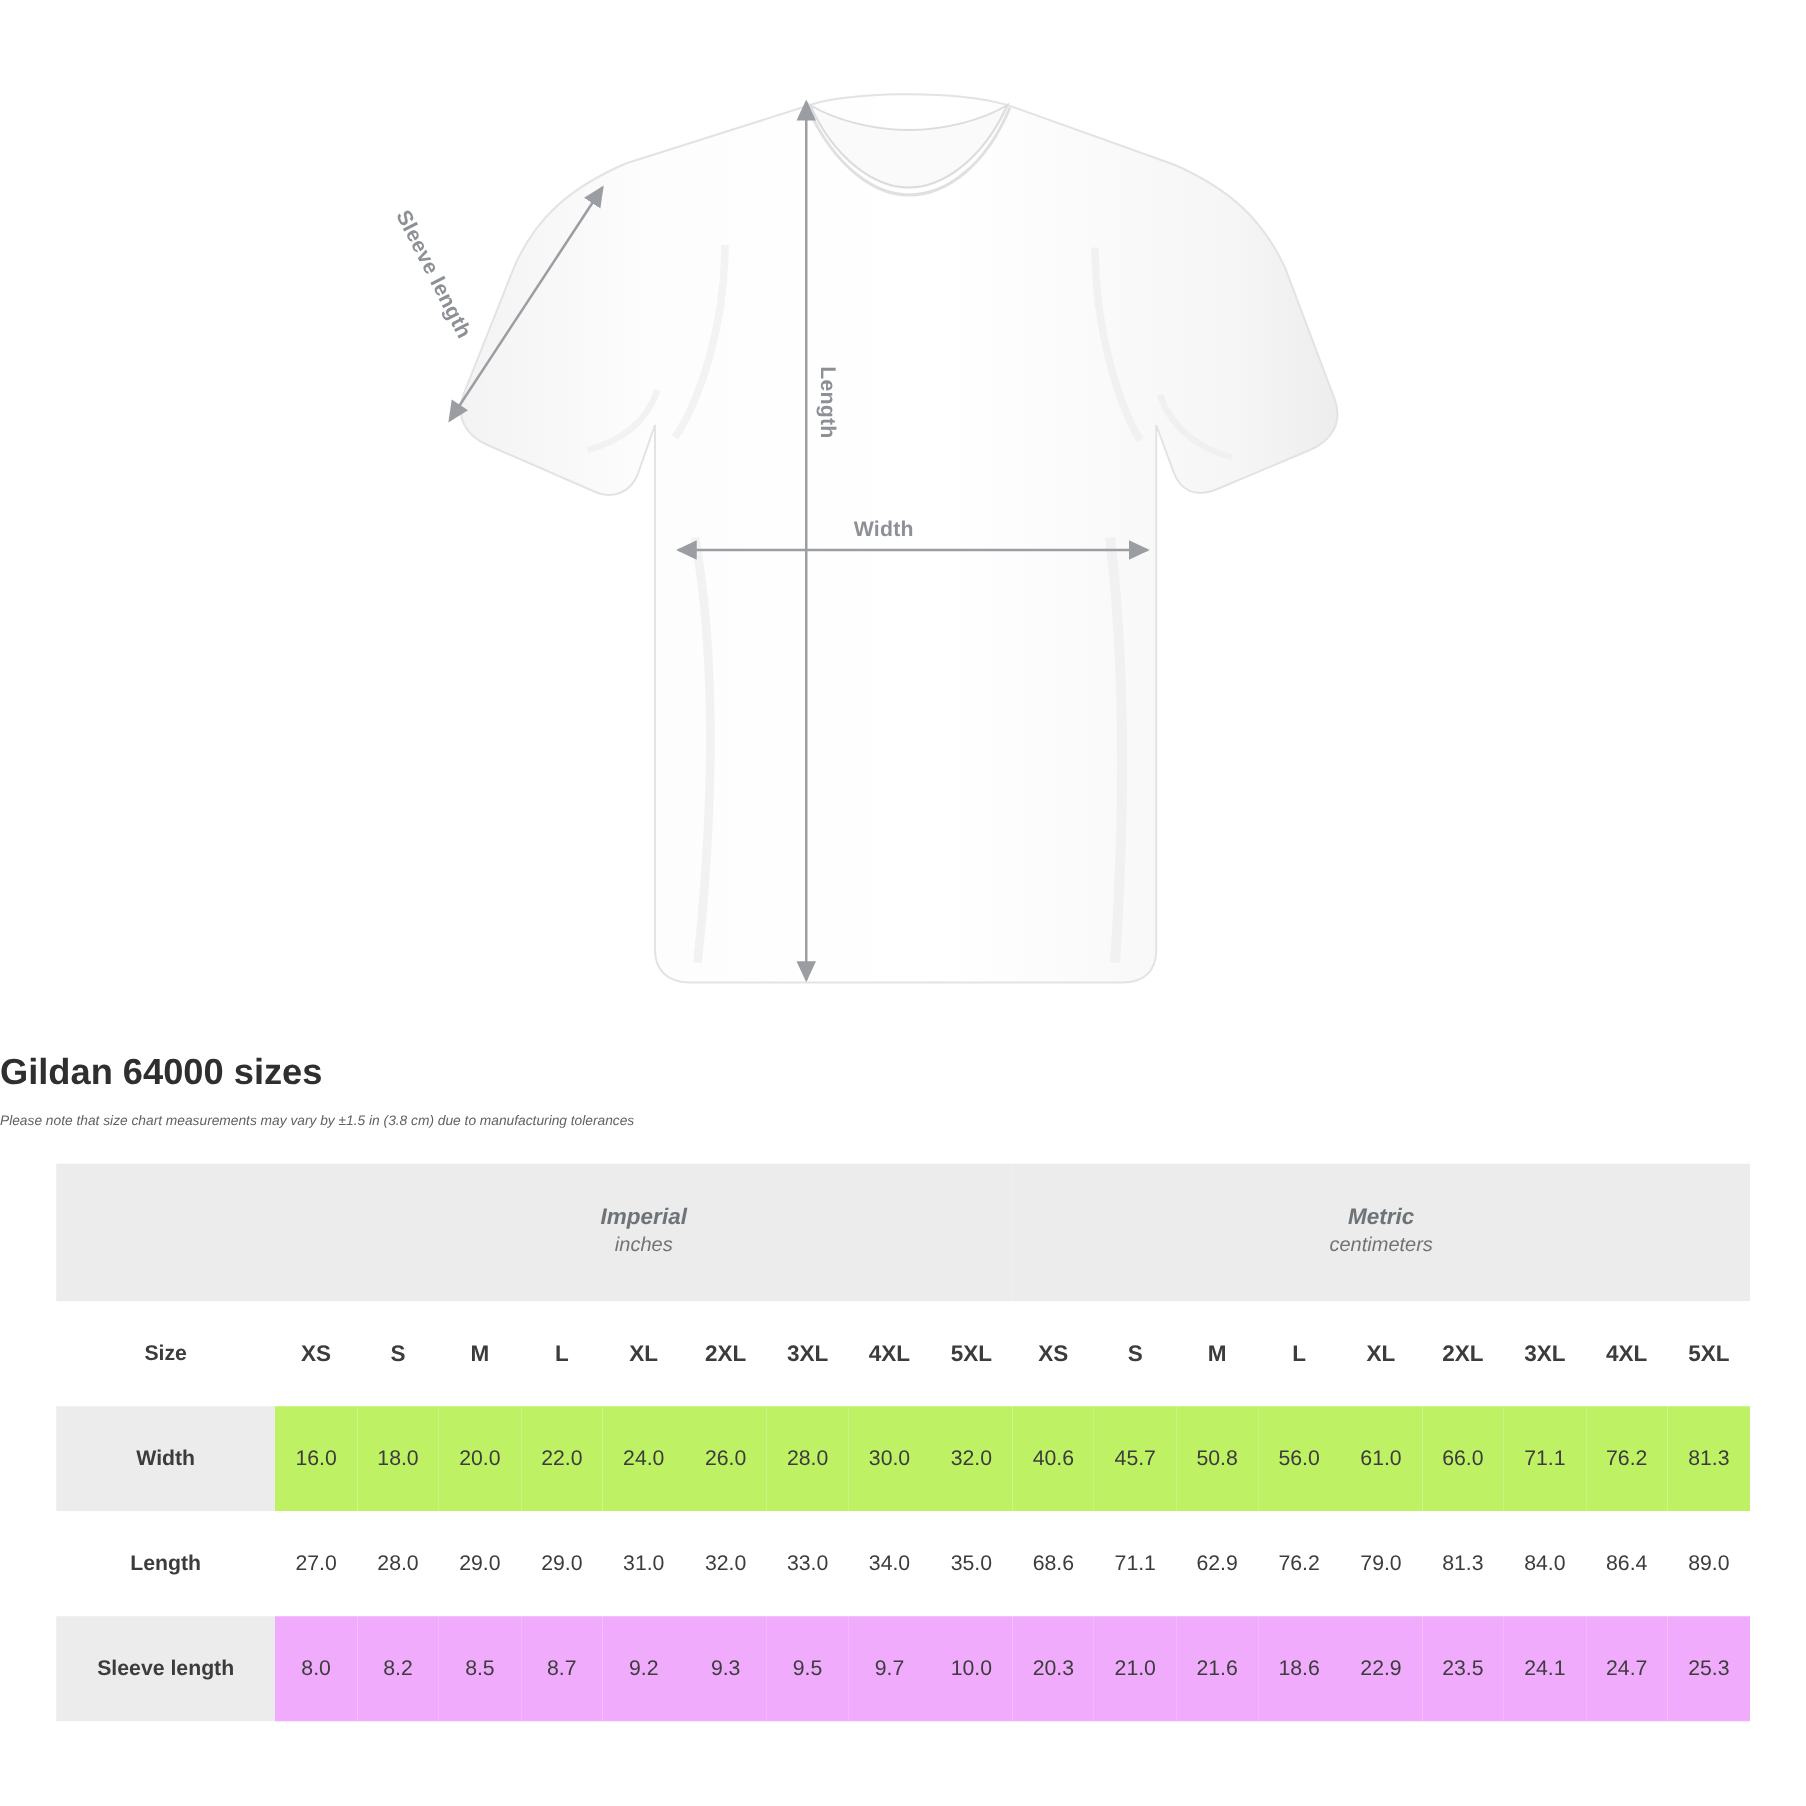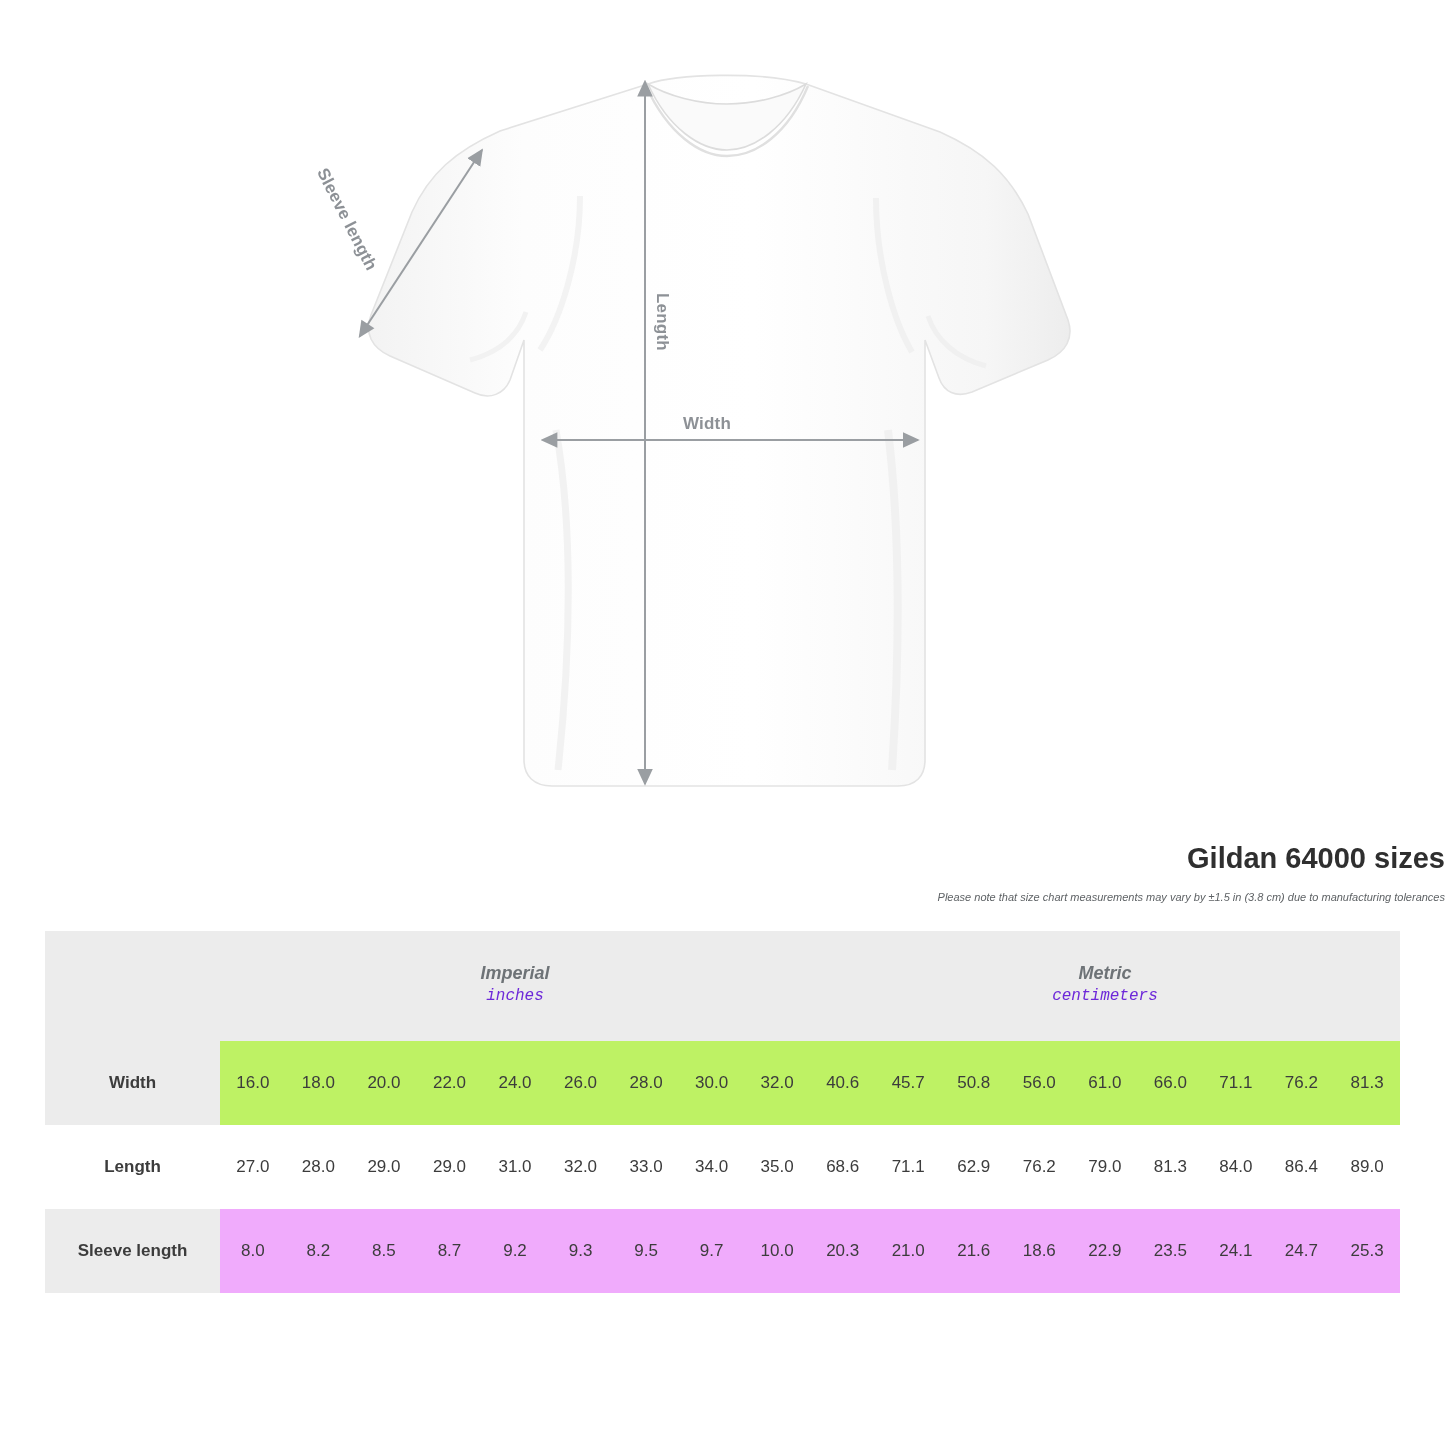--- a/index.html
+++ b/index.html
@@ -46,21 +46,21 @@
     writing-mode: vertical-rl;
     text-orientation: mixed;
   }
   .label-width {
     left: 683px;
     top: 414px;
   }
 
   
   .title-block {
-    text-align: right;
+    text-align: left;
     margin-top: 22px;
   }
   .chart-title {
     font-size: 29px;
     font-weight: bold;
     color: #2f2f2f;
     margin: 0 0 16px 0;
   }
   .chart-note {
     font-size: 11px;
@@ -92,23 +92,22 @@
   .unit-head .unit-name {
     font-size: 18px;
     font-style: italic;
     font-weight: bold;
     color: #6e7377;
     line-height: 1.15;
   }
   .unit-head .unit-sub {
     font-size: 16px;
     font-style: italic;
-    color: #6d28d9;
+    color: #737373;
     line-height: 1.6;
-    font-family: Liberation Mono, monospace;
   }
   .row-label {
     font-weight: bold;
     font-size: 18px;
     color: #3c3c3c;
     width: 175px;
   }
   tr.r-size td { height: 82px; background: #ffffff; font-weight: bold; }
   tr.r-width td { height: 82px; background: #bef264; }
   tr.r-length td { height: 82px; background: #ffffff; }
@@ -206,20 +205,41 @@
         <td class="unit-head" colspan="9">
           <div class="unit-name">Imperial</div>
           <div class="unit-sub">inches</div>
         </td>
         <td class="unit-head" colspan="9">
           <div class="unit-name">Metric</div>
           <div class="unit-sub">centimeters</div>
         </td>
       </tr>
 
+      <tr class="r-size">
+        <td class="row-label">Size</td>
+        <td class="sz">XS</td>
+        <td class="sz">S</td>
+        <td class="sz">M</td>
+        <td class="sz">L</td>
+        <td class="sz">XL</td>
+        <td class="sz">2XL</td>
+        <td class="sz">3XL</td>
+        <td class="sz">4XL</td>
+        <td class="sz">5XL</td>
+        <td class="sz">XS</td>
+        <td class="sz">S</td>
+        <td class="sz">M</td>
+        <td class="sz">L</td>
+        <td class="sz">XL</td>
+        <td class="sz">2XL</td>
+        <td class="sz">3XL</td>
+        <td class="sz">4XL</td>
+        <td class="sz">5XL</td>
+      </tr>
 
       <tr class="r-width">
         <td class="row-label">Width</td>
         <td class="val">16.0</td>
         <td class="val">18.0</td>
         <td class="val">20.0</td>
         <td class="val">22.0</td>
         <td class="val">24.0</td>
         <td class="val">26.0</td>
         <td class="val">28.0</td>

